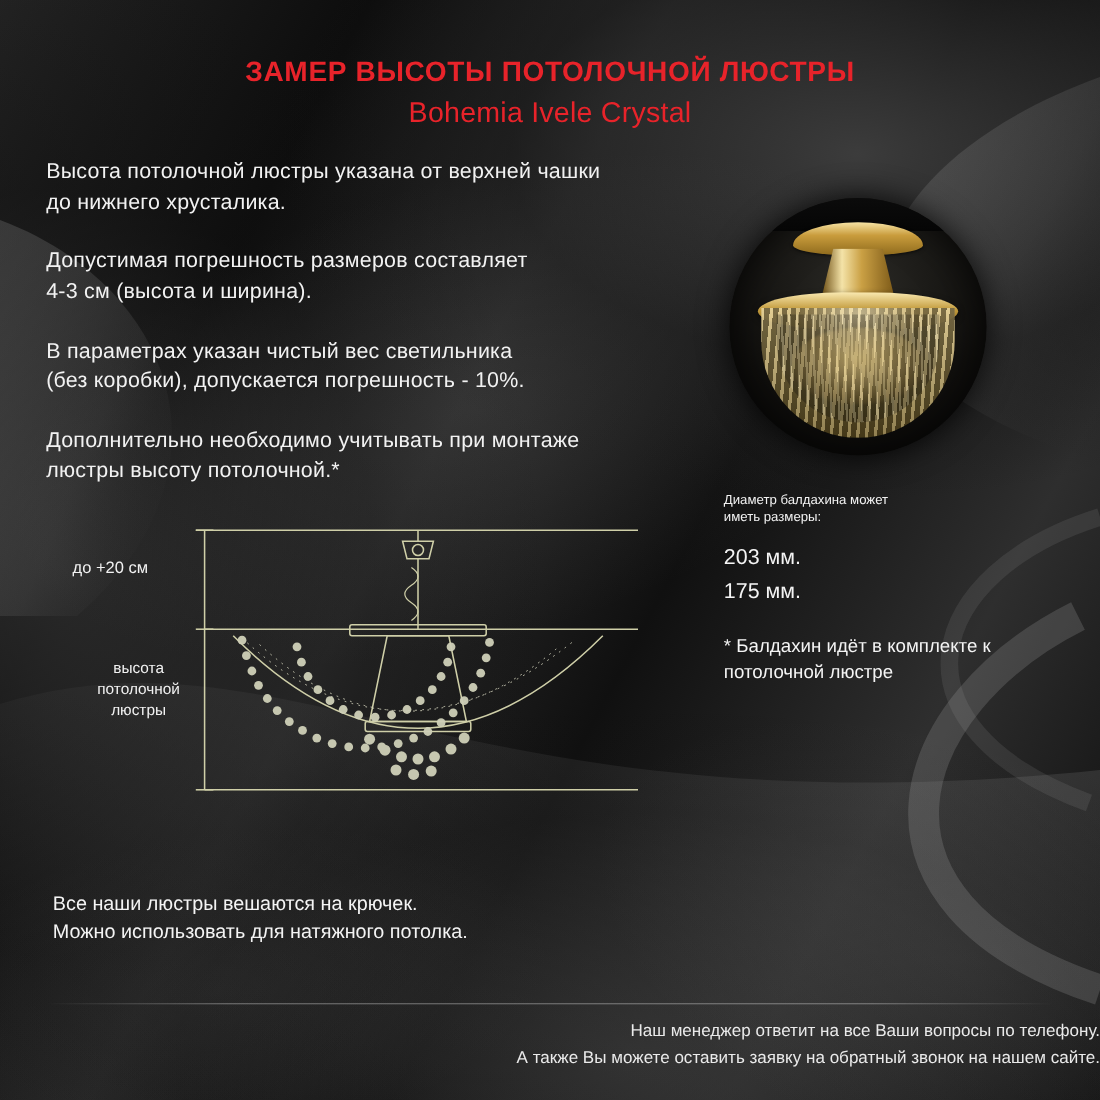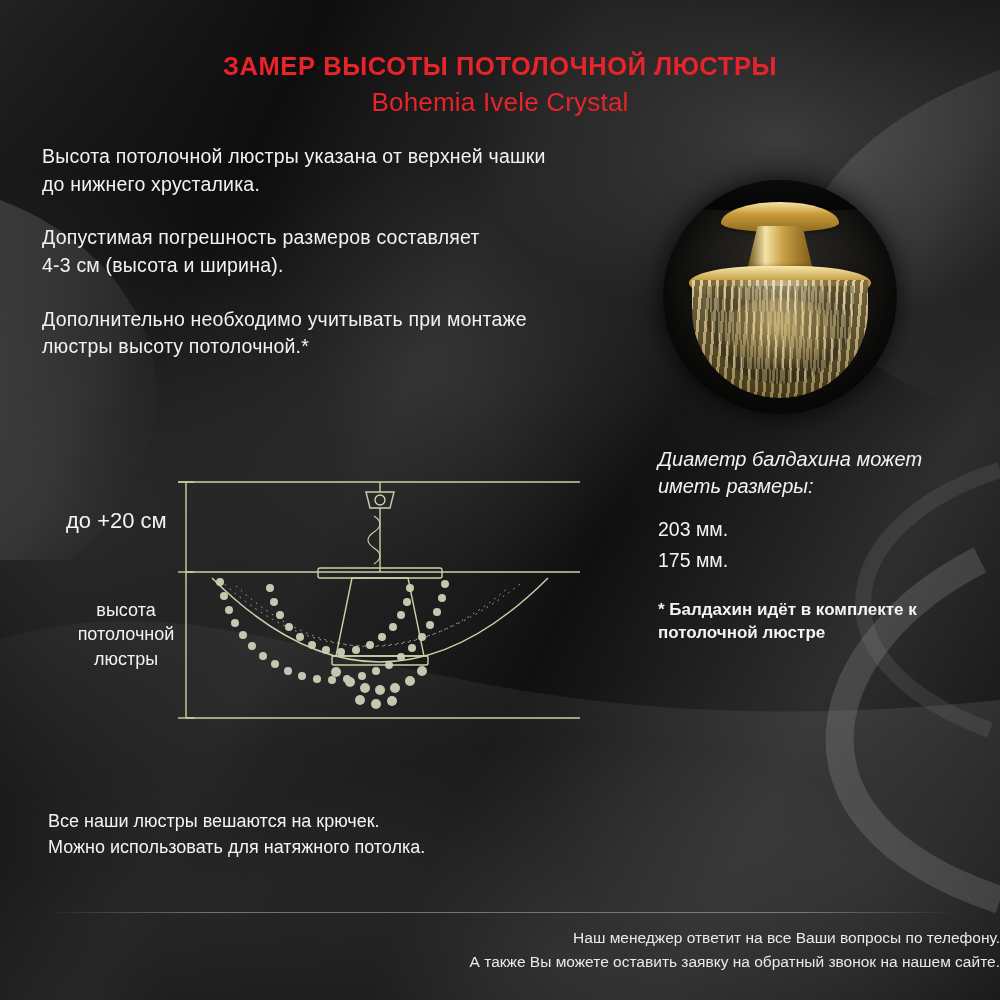--- a/index.html
+++ b/index.html
@@ -121,37 +121,37 @@
   }
   #photo .glow {
     position: absolute; left: 50%; top: 118px; transform: translateX(-50%);
     width: 120px; height: 70px; border-radius: 50%;
     background: radial-gradient(ellipse at 50% 40%, rgba(255,226,150,0.55), rgba(255,210,120,0.12) 60%, rgba(0,0,0,0) 78%);
     filter: blur(1px);
   }
 
   
   #right-col { position: absolute; left: 658px; top: 446px; width: 330px; }
-  #right-col .intro { color: #f2f2f2; font-size: 20px; line-height: 1.35; white-space: pre-line; font-style: italic; }
+  #right-col .intro { color: #f2f2f2; font-size: 12px; line-height: 1.35; white-space: pre-line; }
   #right-col .size { color: #f4f4f4; font-size: 19.5px; line-height: 1.58; margin-top: 14px; }
   #right-col .note {
-    margin-top: 22px; color: #f4f4f4; font-size: 17px; font-weight: bold;
+    margin-top: 22px; color: #f4f4f4; font-size: 17px; font-weight: normal;
     line-height: 1.38; white-space: pre-line;
   }
 
   
   #diagram { position: absolute; left: 60px; top: 460px; width: 600px; height: 280px; }
   #diagram svg { display: block; }
   .lbl-top {
     position: absolute; left: 66px; top: 508px;
-    color: #f2f2f2; font-size: 22px;
+    color: #f2f2f2; font-size: 15px;
   }
   .lbl-left {
     position: absolute; left: 62px; top: 598px; width: 128px;
-    color: #f2f2f2; font-size: 18px; line-height: 1.35; text-align: center;
+    color: #f2f2f2; font-size: 14px; line-height: 1.35; text-align: center;
     white-space: pre-line;
   }
 
   
   #bottom {
     position: absolute; left: 48px; top: 808px; width: 760px;
     color: #f4f4f4; font-size: 18px; line-height: 1.45; white-space: pre-line;
   }
   #divider {
     position: absolute; left: 42px; right: 42px; top: 912px; height: 1px;
@@ -195,20 +195,22 @@
   <div id="title-wrap">
     <div id="title">ЗАМЕР ВЫСОТЫ ПОТОЛОЧНОЙ ЛЮСТРЫ</div>
     <div id="subtitle">Bohemia Ivele Crystal</div>
   </div>
 
   <div id="paras">
     <div class="para">Высота потолочной люстры указана от верхней чашки
 до нижнего хрусталика.</div>
     <div class="para">Допустимая погрешность размеров составляет
 4-3 см (высота и ширина).</div>
+    <div class="para">В параметрах указан чистый вес светильника
+(без коробки), допускается погрешность - 10%.</div>
     <div class="para">Дополнительно необходимо учитывать при монтаже
 люстры  высоту потолочной.*</div>
   </div>
 
   <div id="photo">
     <div class="ceil"></div>
     <div class="canopy"></div>
     <div class="stem"></div>
     <div class="ring"></div>
     <div class="bowl"></div>

